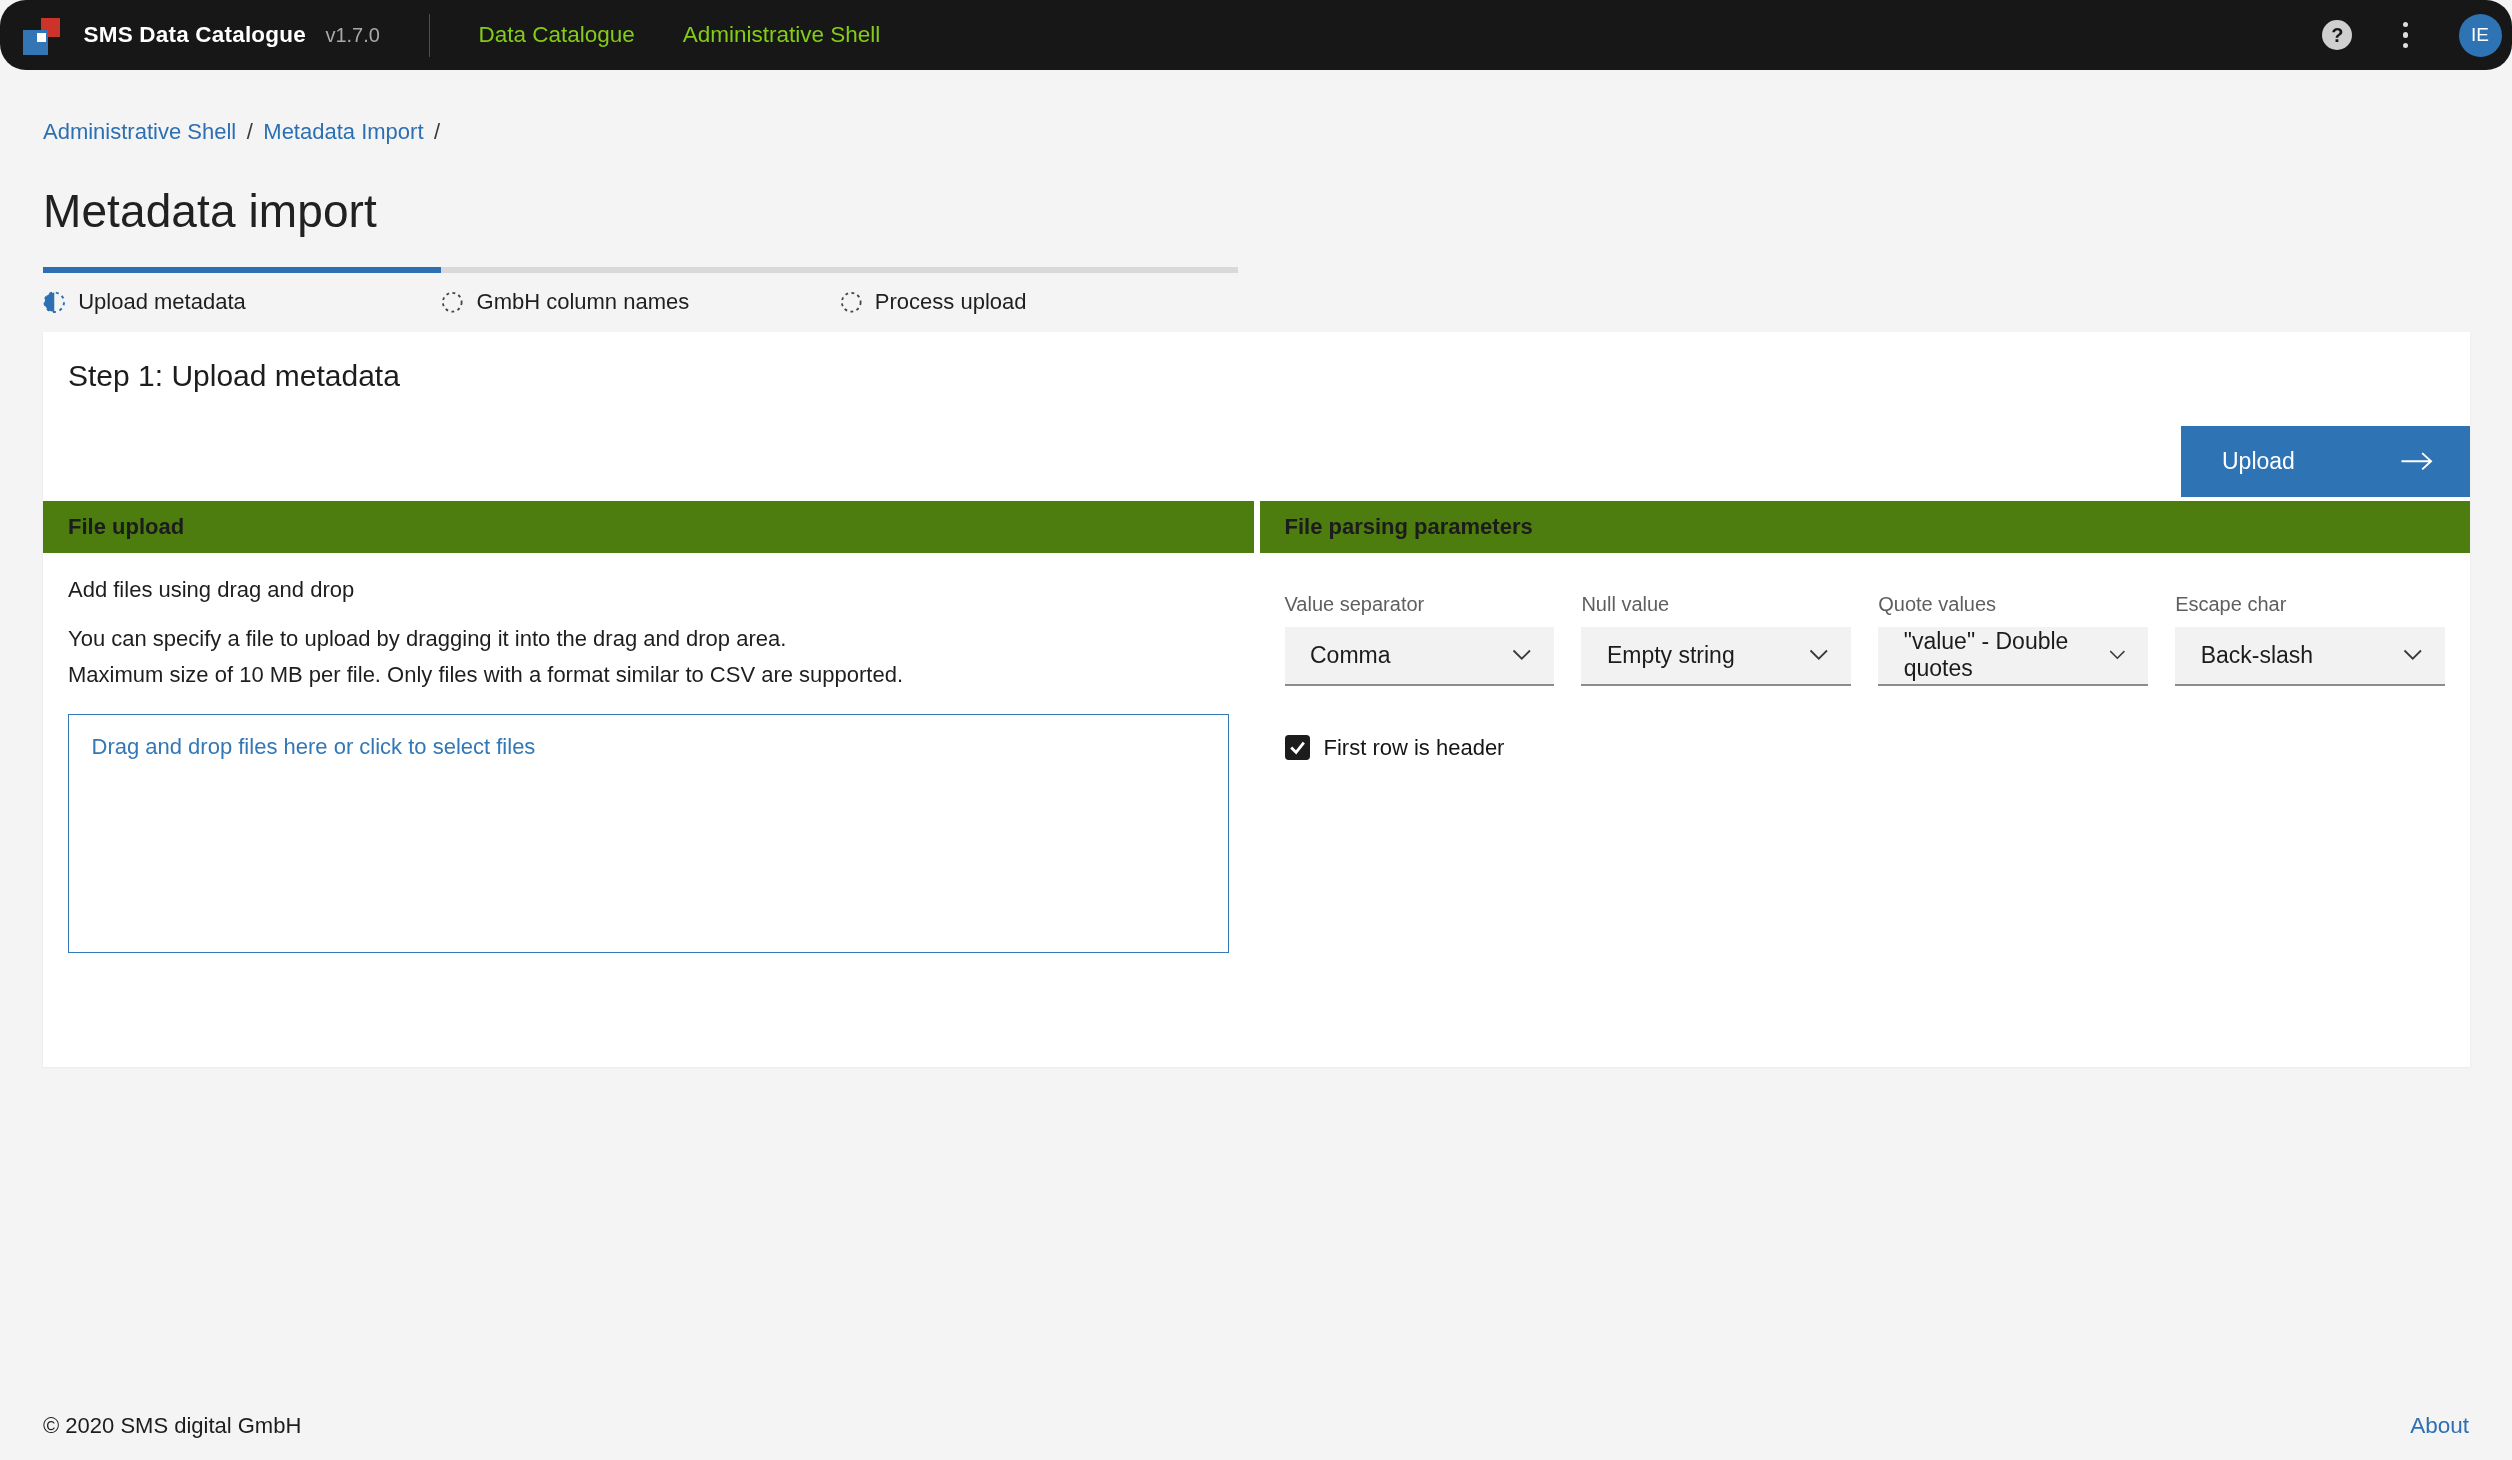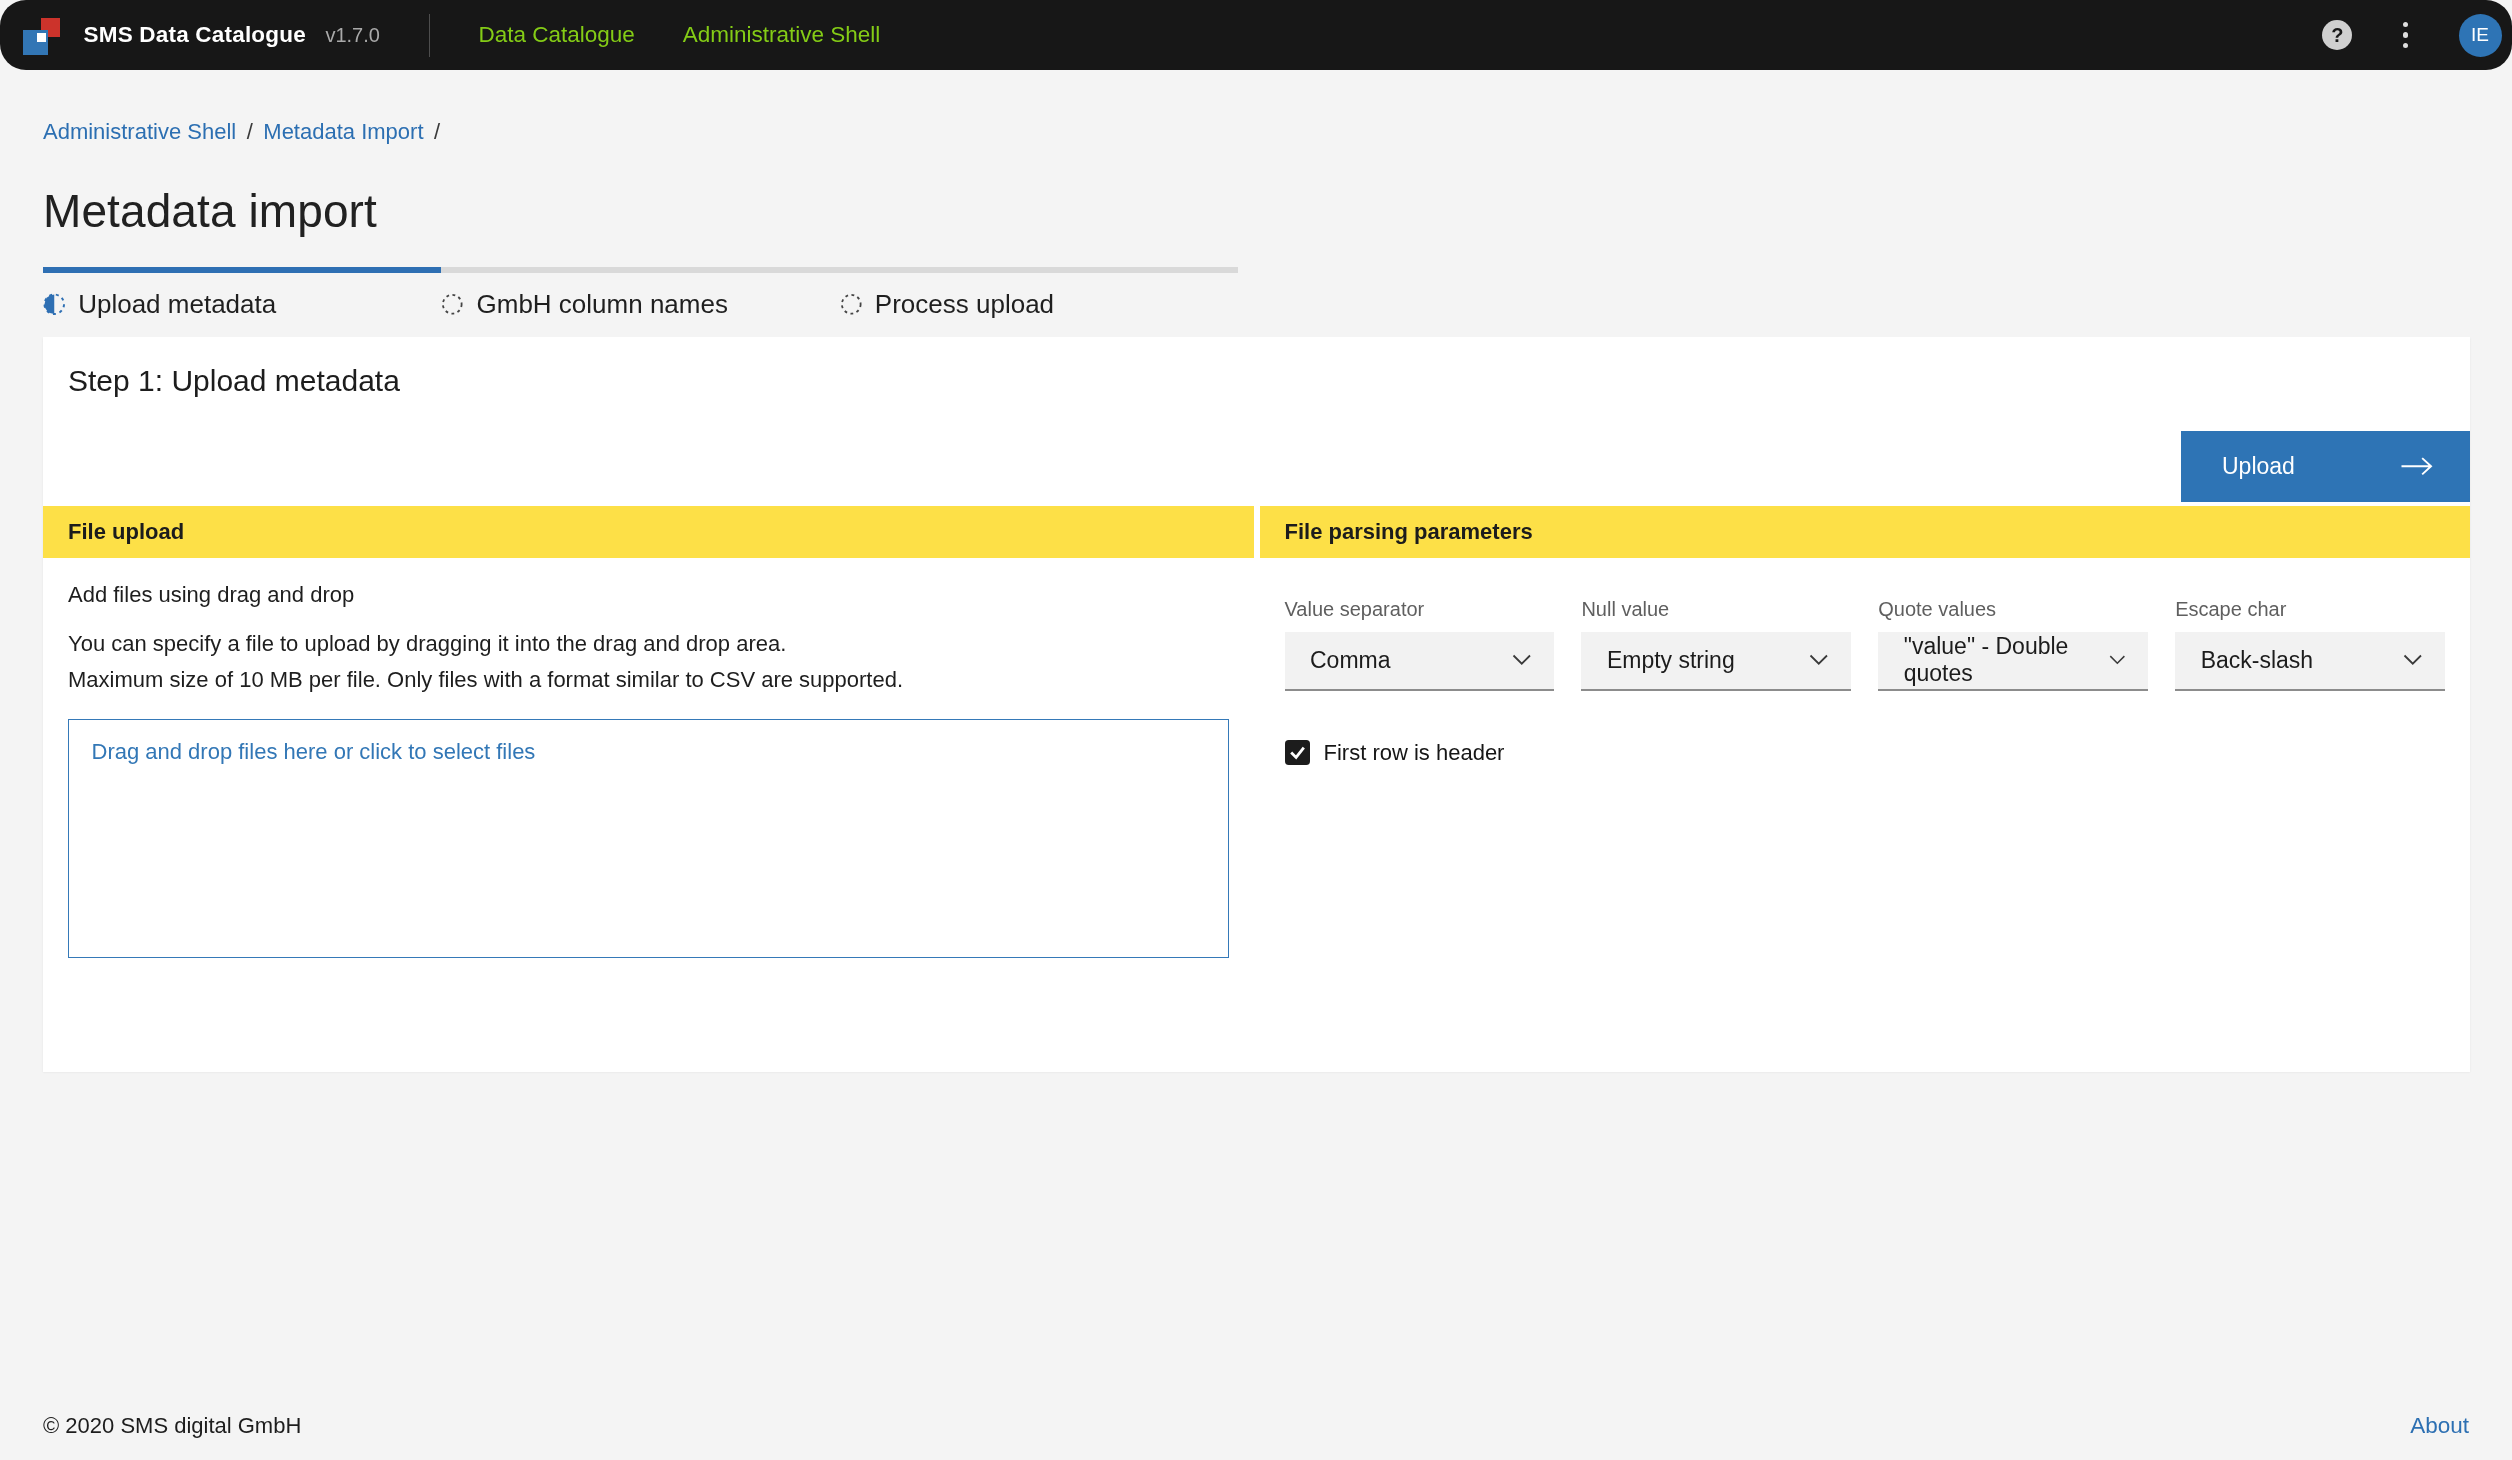--- a/index.html
+++ b/index.html
@@ -53,21 +53,21 @@
   .crumb-sep { color:#3a3a3a; }
 
   .page-title { margin-top:39px; font-size:46px; font-weight:400; color:#212121; letter-spacing:0.1px; }
 
   
   .stepper { margin-top:28.5px; width:1195px; display:flex; }
   .step { flex:1; }
   .step-track { height:6px; background:#d9d9d9; }
   .step.active .step-track { background:#2e6fb3; }
   .step-body { margin-top:16.5px; display:flex; align-items:center; gap:12.7px; }
-  .step-label { font-size:26px; color:#1f1f1f; }
+  .step-label { font-size:22px; color:#1f1f1f; }
 
   
   .card {
     margin-top:16.5px;
     width:2427px; height:735px;
     background:#ffffff;
     position:relative;
     box-shadow:0 0.7px 2.2px rgba(0,0,0,.07);
   }
   .card-heading { padding:27px 0 0 25px; font-size:30px; font-weight:400; color:#1d1d1d; }
@@ -78,21 +78,21 @@
     border:none; cursor:pointer;
     display:flex; align-items:center; justify-content:space-between;
     padding:0 36px 0 41px;
     font-size:23px; font-family:"Liberation Sans", sans-serif;
   }
 
   .panels { position:absolute; top:169px; left:0; right:0; bottom:0; display:flex; gap:6px; }
   .panel { flex:1; display:flex; flex-direction:column; }
   .panel-header {
     height:52px; flex:0 0 52px;
-    background:#fde047;
+    background:#4d7c0f;
     display:flex; align-items:center;
     padding:0 25px;
     font-size:22px; font-weight:bold; color:#1c1c1c;
   }
   .panel-content { padding:0 25px; flex:1; }
 
   
   .dnd-subheading { margin-top:24px; font-size:22px; font-weight:normal; color:#1e1e1e; }
   .dnd-desc { margin-top:18px; font-size:22px; line-height:36px; color:#1e1e1e; }
   .dropzone {

